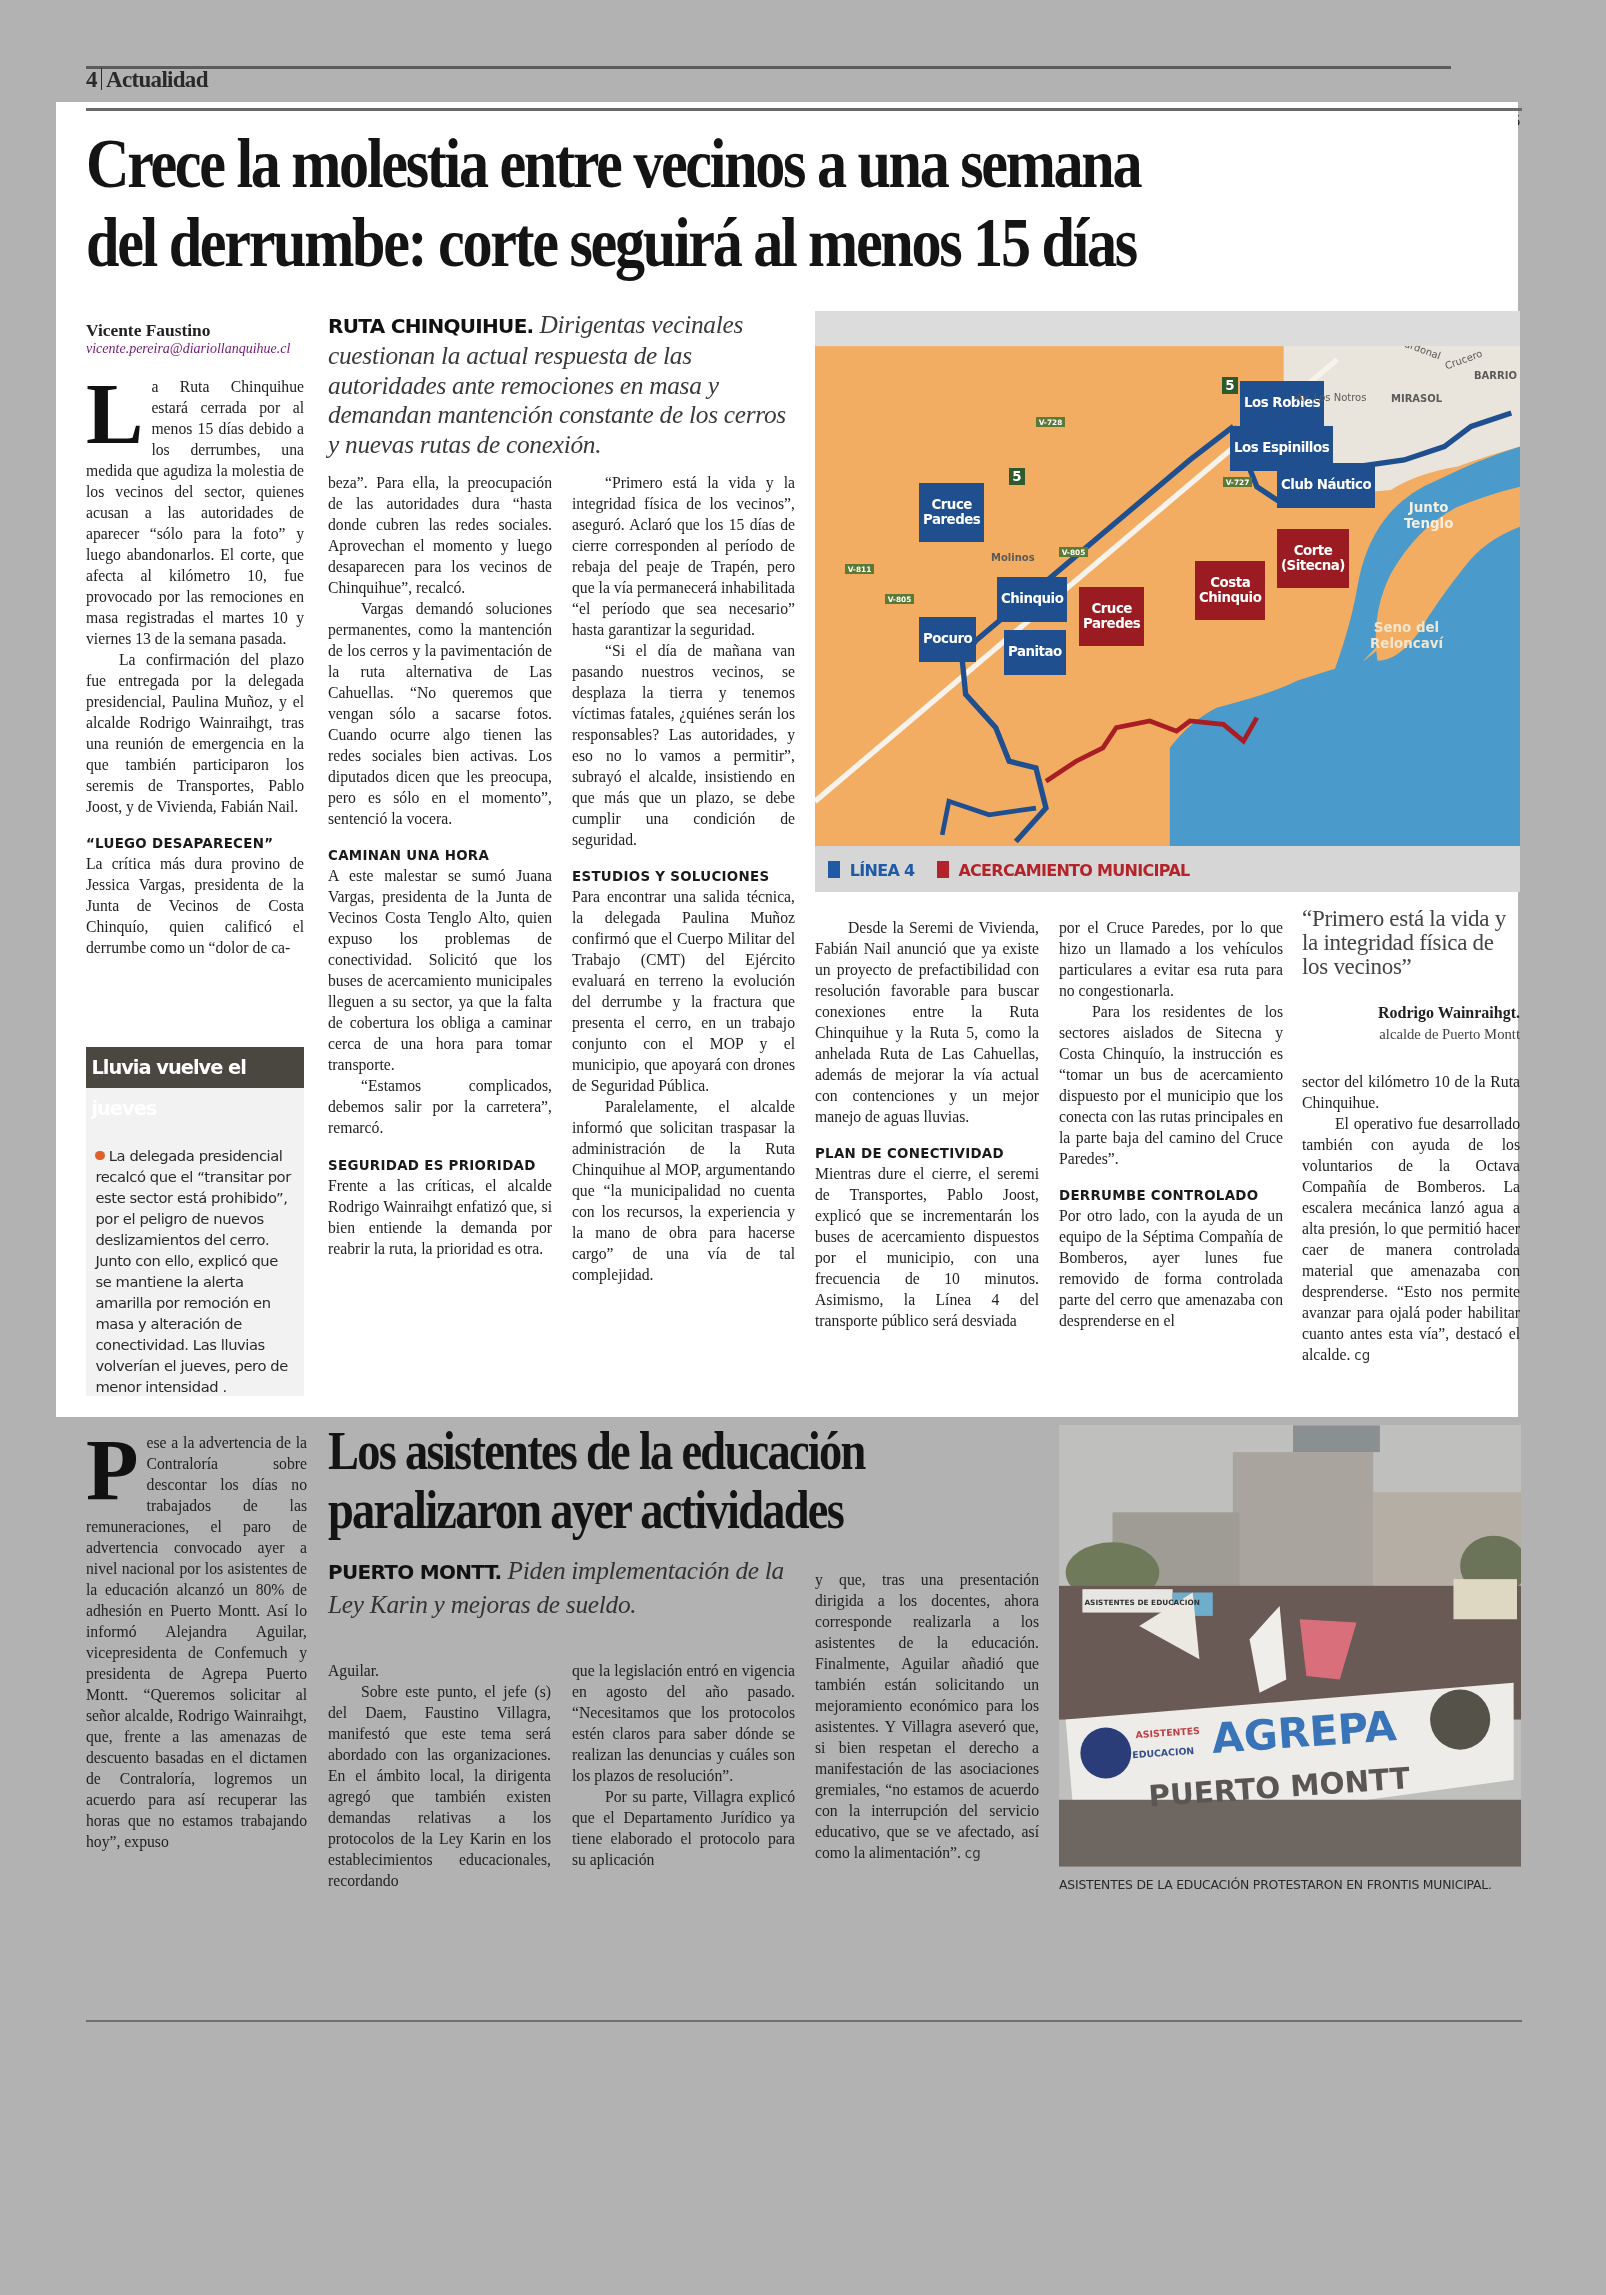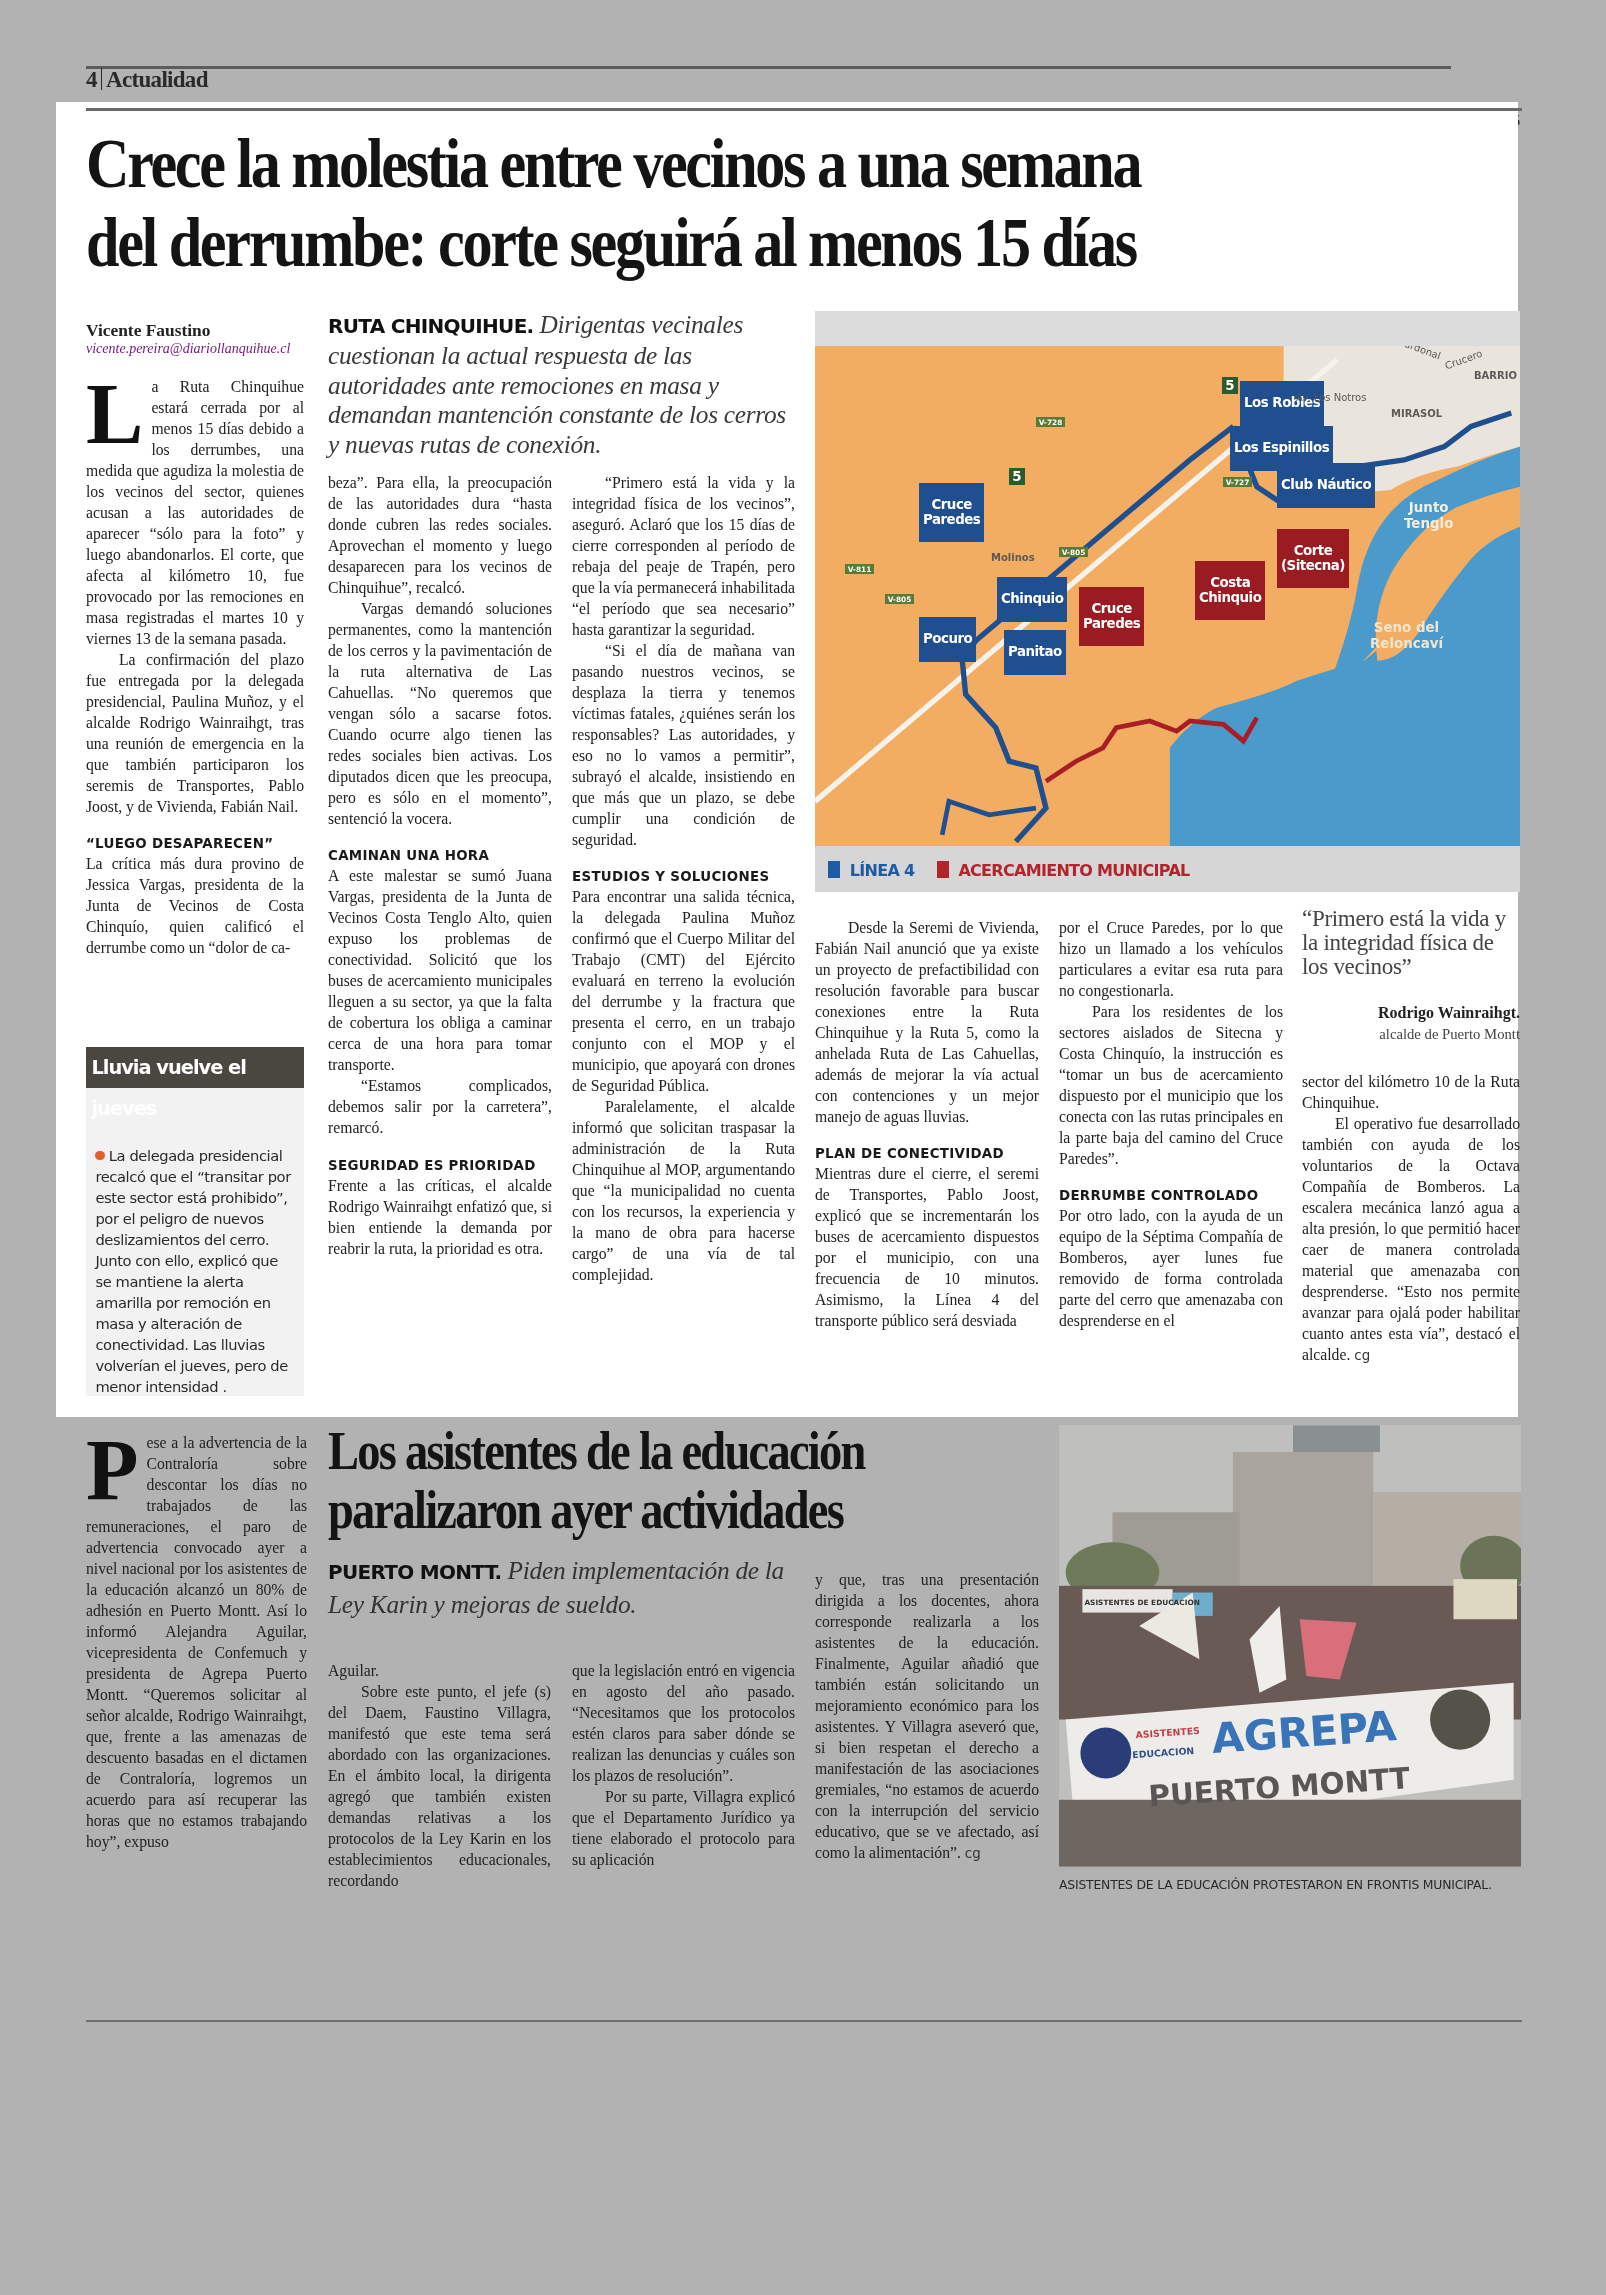--- a/index.html
+++ b/index.html
@@ -176,21 +176,21 @@
       <span>Corte</span><br><span>(Sitecna)</span>
     </div>
     <div class="map-label red" style="left:380px; top:215px;">
       <span>Costa</span><br><span>Chinquio</span>
     </div>
     <div class="map-label red" style="left:264px; top:241px;">
       <span>Cruce</span><br><span>Paredes</span>
     </div>
 
     <div class="map-text" style="left:176px; top:206px;">Molinos</div>
-    <div class="map-text" style="left:576px; top:62px;">MIRASOL</div>
+    <div class="map-text" style="left:576px; top:47px;">MIRASOL</div>
     <div class="map-text" style="left:659px; top:24px;">BARRIO</div>
     <div class="map-text" style="left:481px; top:46px; font-weight:normal;">Av. Los Notros</div>
     <div class="map-text" style="left:629px; top:8px; font-weight:normal; transform:rotate(-20deg);">Crucero</div>
     <div class="map-text" style="left:582px; top:-2.7px; font-weight:normal; transform:rotate(20deg);">Cardonal</div>
     <div class="map-text island" style="left:589px; top:154px;">
       <span>Junto</span><br><span>Tenglo</span>
     </div>
     <div class="map-text water" style="left:555px; top:274px;">
       <span>Seno del</span><br><span>Reloncaví</span>
     </div>

